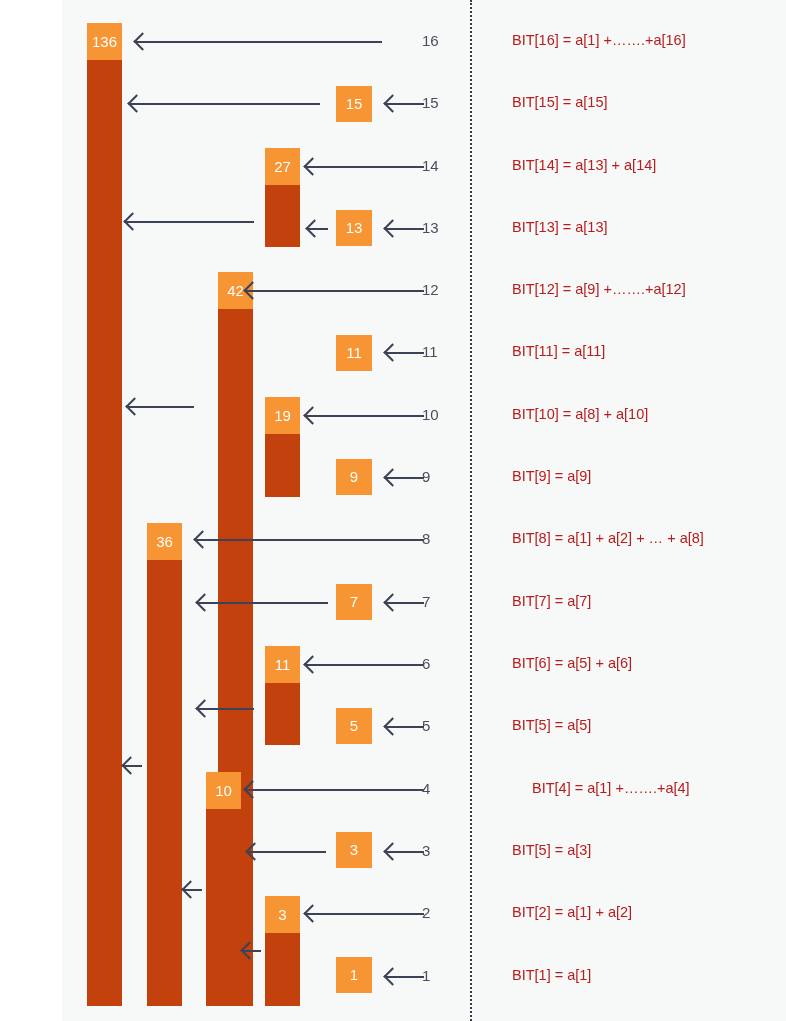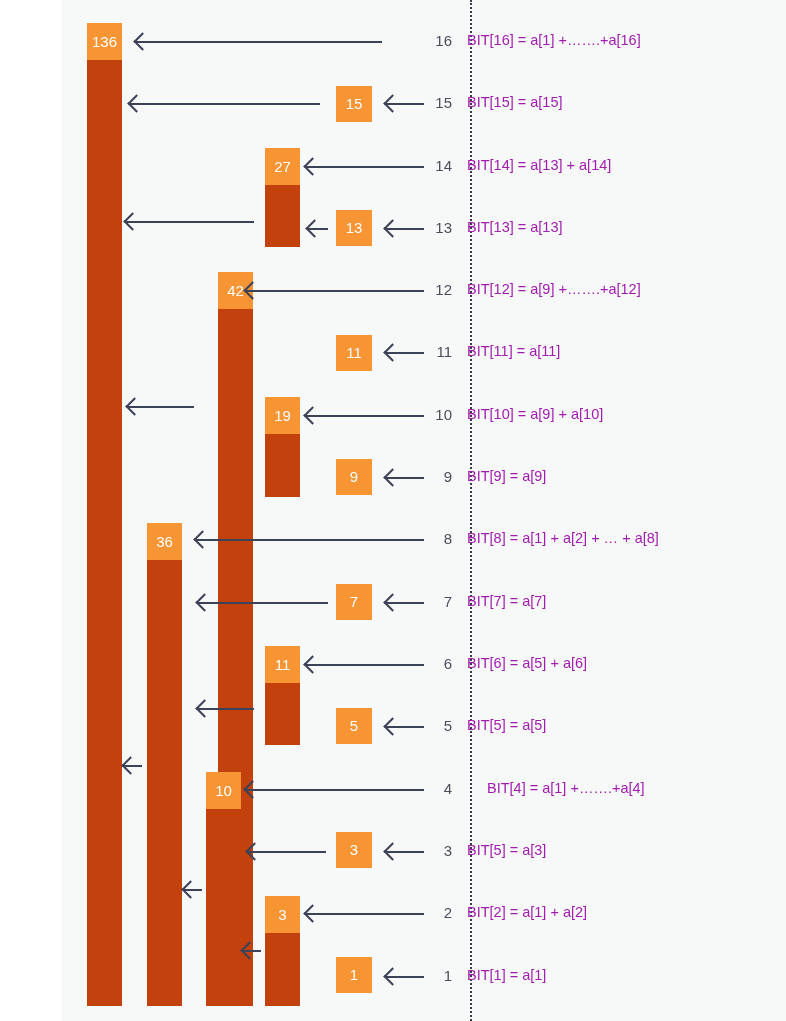--- a/index.html
+++ b/index.html
@@ -48,27 +48,26 @@
     color:#ffffff;
     width:36px;height:36px;
     font-size:15px;
     line-height:36px;
     text-align:center;
   }
   .rowindex{
     position:absolute;
     color:#4a4e5c;
     font-size:15px;
-    text-align:right;
     width:30px;
   }
   .formula{
     position:absolute;
-    left:467px;
-    color:#a21caf;
+    left:512px;
+    color:#b91c1c;
     font-size:14.5px;
     white-space:nowrap;
   }
   .arrow{
     position:absolute;
     height:2px;
     background:#3c4257;
   }
   .arrow::before{
     content:"";
@@ -169,21 +168,21 @@
       <div class="rowindex" style="left: 422px; top: 904px;">2</div>
       <div class="rowindex" style="left: 422px; top: 967px;">1</div>
     </div>
   <div id="formulas-layer">
       <div class="formula" style="top: 32px;">BIT[16] = a[1] +…….+a[16]</div>
       <div class="formula" style="top: 94px;">BIT[15] = a[15]</div>
       <div class="formula" style="top: 157px;">BIT[14] = a[13] + a[14]</div>
       <div class="formula" style="top: 219px;">BIT[13] = a[13]</div>
       <div class="formula" style="top: 281px;">BIT[12] = a[9] +…….+a[12]</div>
       <div class="formula" style="top: 343px;">BIT[11] = a[11]</div>
-      <div class="formula" style="top: 406px;">BIT[10] = a[9] + a[10]</div>
+      <div class="formula" style="top: 406px;">BIT[10] = a[8] + a[10]</div>
       <div class="formula" style="top: 468px;">BIT[9] = a[9]</div>
       <div class="formula" style="top: 530px;">BIT[8] = a[1] + a[2] + … + a[8]</div>
       <div class="formula" style="top: 593px;">BIT[7] = a[7]</div>
       <div class="formula" style="top: 655px;">BIT[6] = a[5] + a[6]</div>
       <div class="formula" style="top: 717px;">BIT[5] = a[5]</div>
       <div class="formula" style="top: 780px; margin-left: 20px;">BIT[4] = a[1] +…….+a[4]</div>
       <div class="formula" style="top: 842px;">BIT[5] = a[3]</div>
       <div class="formula" style="top: 904px;">BIT[2] = a[1] + a[2]</div>
       <div class="formula" style="top: 967px;">BIT[1] = a[1]</div>
     </div>

